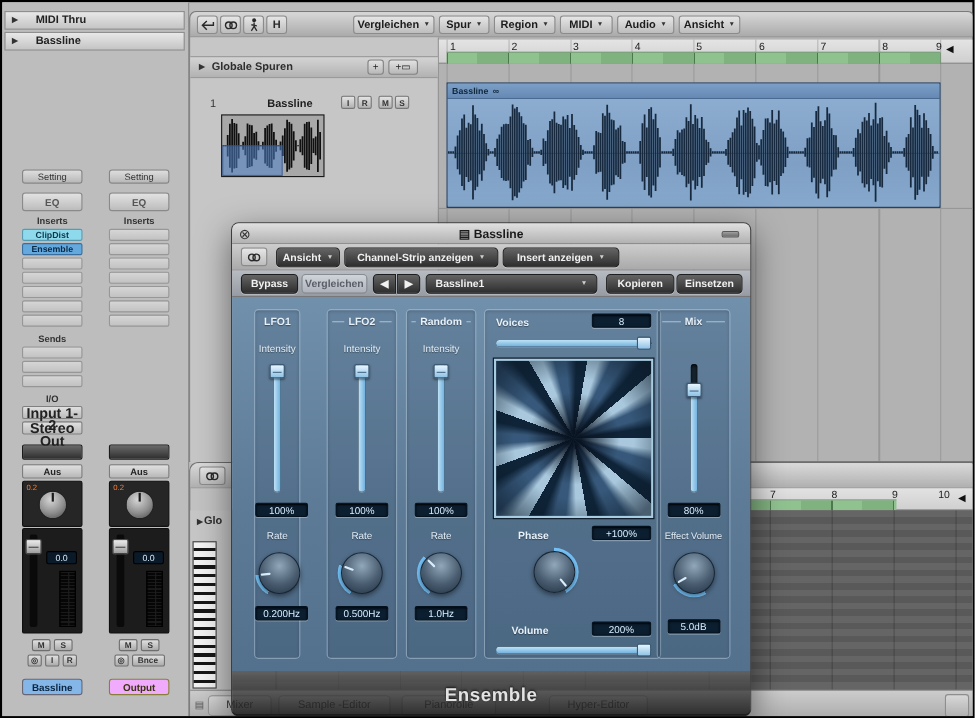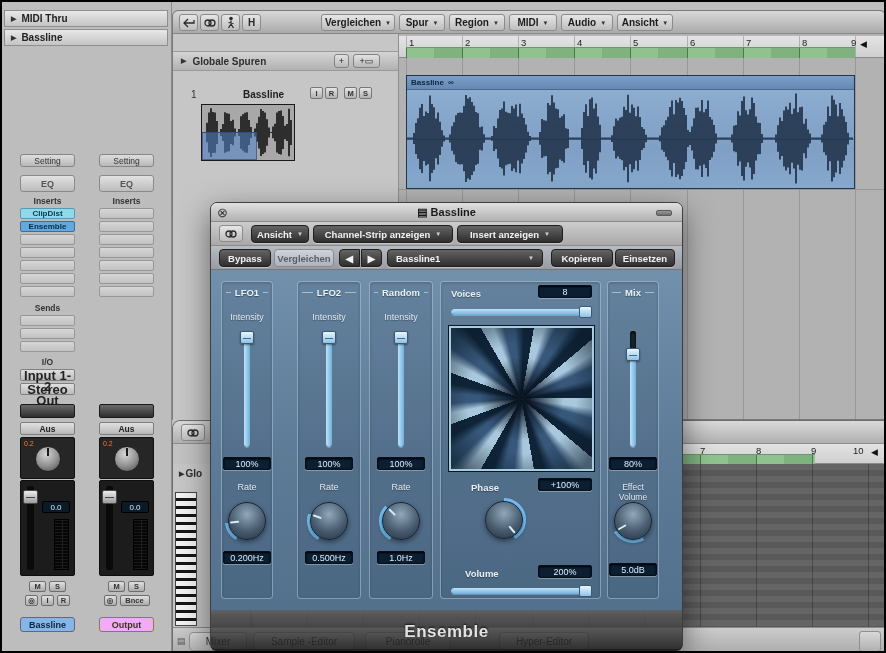--- a/index.html
+++ b/index.html
@@ -1,21 +1,21 @@
 <!DOCTYPE html>
 <html><head>
 <meta charset="utf-8">
 <style>
   *{margin:0;padding:0;box-sizing:border-box;}
   body{background:#777;font-family:"Liberation Sans",sans-serif;}
   #root{position:relative;width:886px;height:653px;background:#bdbdbd;border:2px solid #000;overflow:hidden;font-family:"Liberation Sans",sans-serif;}
 
   
   .mixer{position:absolute;left:0;top:0;width:170px;height:653px;background:#bdbdbd;border-right:1px solid #8c8c8c;z-index:1;}
-  .mhdr{position:absolute;left:2px;width:164px;height:17px;background:linear-gradient(#e8e8e8,#c4c4c4);border:1px solid #8f8f8f;font-size:10px;font-weight:bold;color:#222;line-height:15px;padding-left:6px;display:flex;align-items:center;gap:5px;}
+  .mhdr{position:absolute;left:2px;width:164px;height:17px;background:linear-gradient(#e8e8e8,#c4c4c4);border:1px solid #8f8f8f;font-size:10px;font-weight:bold;color:#222;line-height:15px;padding-left:6px;display:flex;align-items:center;gap:16px;}
   .tri{font-size:7px;color:#333;}
   .strip{position:absolute;top:152px;width:55px;height:482px;}
   .sbtn{height:13px;font-size:8.5px;line-height:12px;text-align:center;background:linear-gradient(#dedede,#b8b8b8);border:1px solid #868686;border-radius:3px;color:#333;}
   .eqbtn{height:17px;margin-top:8px;font-size:9px;font-weight:bold;line-height:16px;text-align:center;background:linear-gradient(#e2e2e2,#bcbcbc);border:1px solid #8a8a8a;border-radius:3px;color:#555;}
   .slbl{margin-top:4px;height:10px;font-size:8.5px;font-weight:bold;color:#333;text-align:center;}
   .slot{height:11px;margin-top:2px;background:linear-gradient(#d6d6d6,#c2c2c2);border:1px solid #979797;border-radius:2px;font-size:8px;font-weight:bold;text-align:center;line-height:10px;color:#234;}
   .slot.cd{background:#8fd9ec;border-color:#5a9ab0;color:#0a3a4a;}
   .slot.en{background:#64a9de;border-color:#3a6e9e;color:#082a46;}
   .iobtn{height:12px;margin-top:2px;font-size:13px;font-weight:bold;line-height:11px;text-align:center;background:linear-gradient(#e0e0e0,#bcbcbc);border:1px solid #808080;border-radius:2px;color:#222;}
   .lower{position:absolute;top:250px;left:0;right:0;}
@@ -392,21 +392,21 @@
       <div class="dbtn" style="left:176px;width:156px;justify-content:space-between;padding:0 8px">
         <span>Bassline1</span>
         <span class="dd">▼</span>
       </div>
       <div class="dbtn" style="left:340px;width:62px">Kopieren</div>
       <div class="dbtn" style="left:404px;width:60px">Einsetzen</div>
     </div>
 
     <div class="pbody">
 
-      <div class="panel" style="left:10px;width:52px">
+      <div class="panel" style="left:20px;width:42px">
         <div class="phead">
             <span>LFO1</span>
           </div>
         <div class="plabel" style="margin-top:14px">Intensity</div>
         <div class="vslider">
           <div class="vtrack"></div>
           <div class="vfill" style="height:100%"></div>
           <div class="vthumb" style="top:0"></div>
         </div>
         <div class="val">100%</div>
@@ -477,21 +477,21 @@
         </div>
         <div class="vplabel" style="left:24px;top:286px">Volume</div>
         <div class="vpval" style="left:97px;top:283px">200%</div>
         <div class="hslider" style="left:10px;top:303px;width:141px">
           <div class="htrack"></div>
           <div class="hfill" style="width:100%"></div>
           <div class="hthumb" style="left:128px"></div>
         </div>
       </div>
 
-      <div class="panel" style="left:396px;width:52px">
+      <div class="panel" style="left:386px;width:67px">
         <div class="phead">
             <span>Mix</span>
           </div>
         <div class="vslider" style="margin-top:33px">
           <div class="vtrack"></div>
           <div class="vfill" style="height:80%"></div>
           <div class="vthumb" style="top:17px"></div>
         </div>
         <div class="val">80%</div>
         <div class="plabel" style="margin-top:12px;font-size:8.5px">Effect Volume</div>

